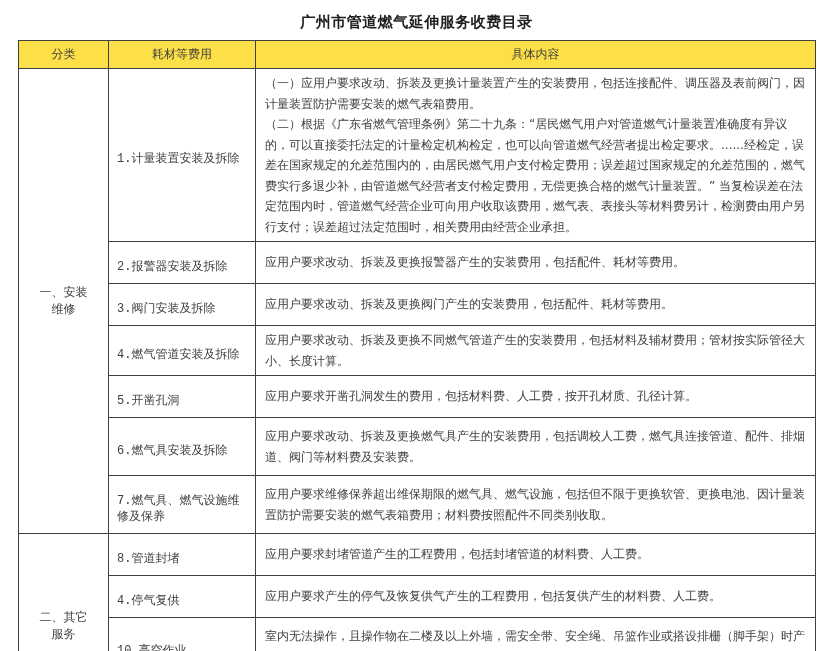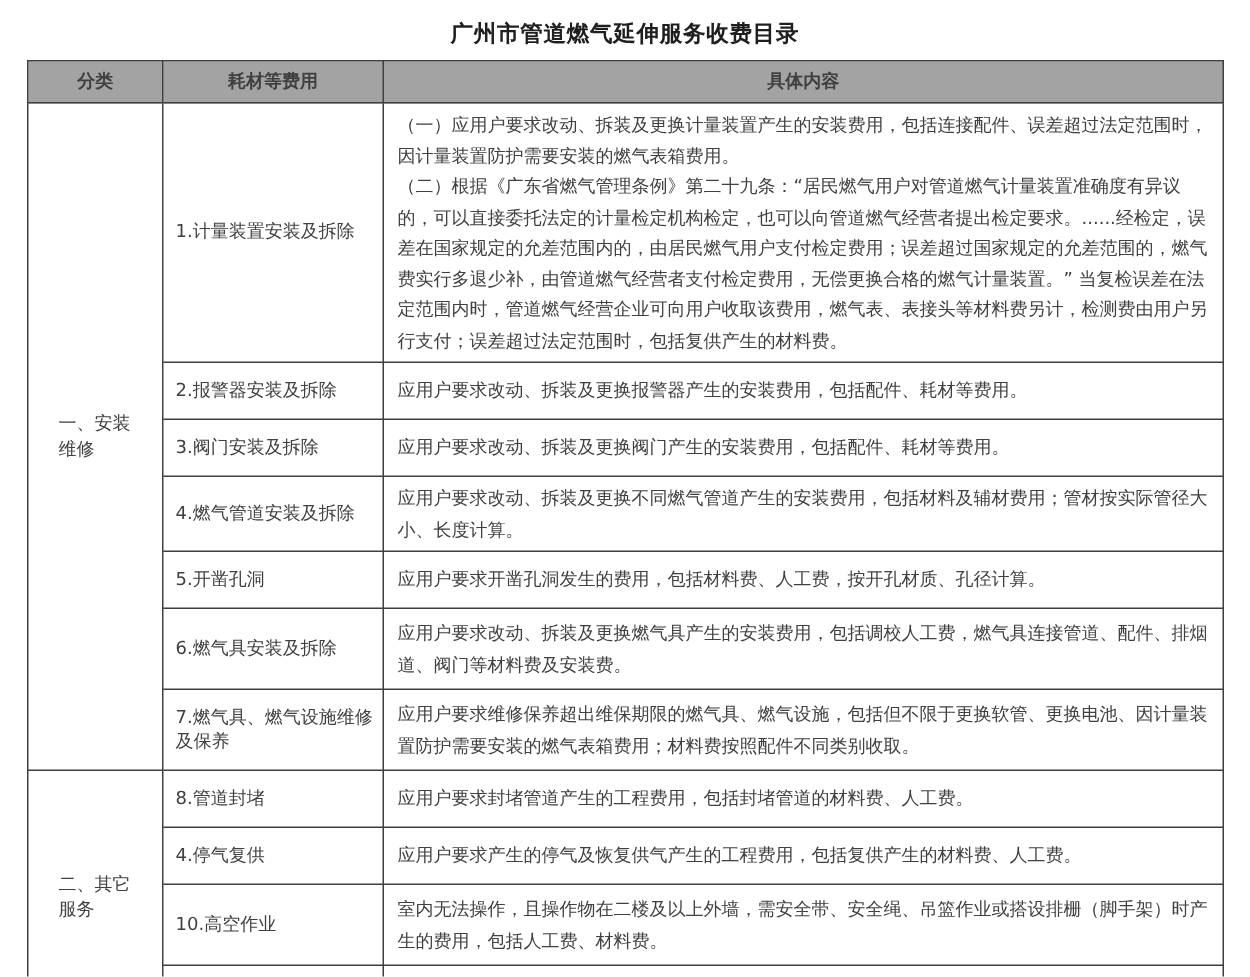--- a/index.html
+++ b/index.html
@@ -14,28 +14,28 @@
     text-align: center; font-size: 15px; font-weight: bold; color: #1f1f1f;
     letter-spacing: 0.5px;
   }
   table.fee-table {
     margin-left: 18px; width: 797px;
     border-collapse: collapse; table-layout: fixed;
     font-size: 12px; color: #404040;
   }
   .fee-table th, .fee-table td { border: 1px solid #3f3f3f; }
   .fee-table th {
-    height: 25px; font-weight: bold; text-align: center;
-    font-size: 12px; color: #404040; background: #a3a3a3;
+    height: 25px; font-weight: normal; text-align: center;
+    font-size: 12px; color: #404040; background: #fde047;
   }
   col.c-cat  { width: 90px; }
   col.c-item { width: 147px; }
   col.c-body { width: 560px; }
-  td.cat  { vertical-align: middle; padding: 0 20px; }
-  td.item { text-align: left; vertical-align: middle; padding: 0 6px 2px 8px; line-height: 16px; }
+  td.cat  { text-align: center; vertical-align: middle; padding: 0 20px; }
+  td.item { text-align: left; vertical-align: middle; padding: 10px 6px 2px 8px; line-height: 16px; font-family: Liberation Mono, monospace; }
   td.body { text-align: left; vertical-align: middle; padding: 4px 10px 4px 9px; }
   td.body p { margin: 0; line-height: 20.5px; }
   tr.h-1 td { height: 29px; }
   tr.h-2 td { height: 45px; }
   tr.h-big td { height: 144px; }
 </style>
 </head>
 <body>
 
 <div class="page">
@@ -53,22 +53,22 @@
         <th>耗材等费用</th>
         <th>具体内容</th>
       </tr>
     </thead>
     <tbody>
 
       <tr class="h-big">
         <td class="cat" rowspan="7">一、安装维修</td>
         <td class="item">1.计量装置安装及拆除</td>
         <td class="body">
-          <p>（一）应用户要求改动、拆装及更换计量装置产生的安装费用，包括连接配件、误差超过法定范围时，因计量装置防护需要安装的燃气表箱费用。</p>
-          <p>（二）根据《广东省燃气管理条例》第二十九条：“居民燃气用户对管道燃气计量装置准确度有异议的，可以直接委托法定的计量检定机构检定，也可以向管道燃气经营者提出检定要求。......经检定，误差在国家规定的允差范围内的，由居民燃气用户支付检定费用；误差超过国家规定的允差范围的，燃气费实行多退少补，由管道燃气经营者支付检定费用，无偿更换合格的燃气计量装置。” 当复检误差在法定范围内时，管道燃气经营企业可向用户收取该费用，燃气表、表接头等材料费另计，检测费由用户另行支付；误差超过法定范围时，包括复供产生的材料费。</p>
+          <p>（一）应用户要求改动、拆装及更换计量装置产生的安装费用，包括连接配件、调压器及表前阀门，因计量装置防护需要安装的燃气表箱费用。</p>
+          <p>（二）根据《广东省燃气管理条例》第二十九条：“居民燃气用户对管道燃气计量装置准确度有异议的，可以直接委托法定的计量检定机构检定，也可以向管道燃气经营者提出检定要求。......经检定，误差在国家规定的允差范围内的，由居民燃气用户支付检定费用；误差超过国家规定的允差范围的，燃气费实行多退少补，由管道燃气经营者支付检定费用，无偿更换合格的燃气计量装置。” 当复检误差在法定范围内时，管道燃气经营企业可向用户收取该费用，燃气表、表接头等材料费另计，检测费由用户另行支付；误差超过法定范围时，相关费用由经营企业承担。</p>
         </td>
       </tr>
       <tr class="h-1">
         <td class="item">2.报警器安装及拆除</td>
         <td class="body">
           <p>应用户要求改动、拆装及更换报警器产生的安装费用，包括配件、耗材等费用。</p>
         </td>
       </tr>
       <tr class="h-1">
         <td class="item">3.阀门安装及拆除</td>

